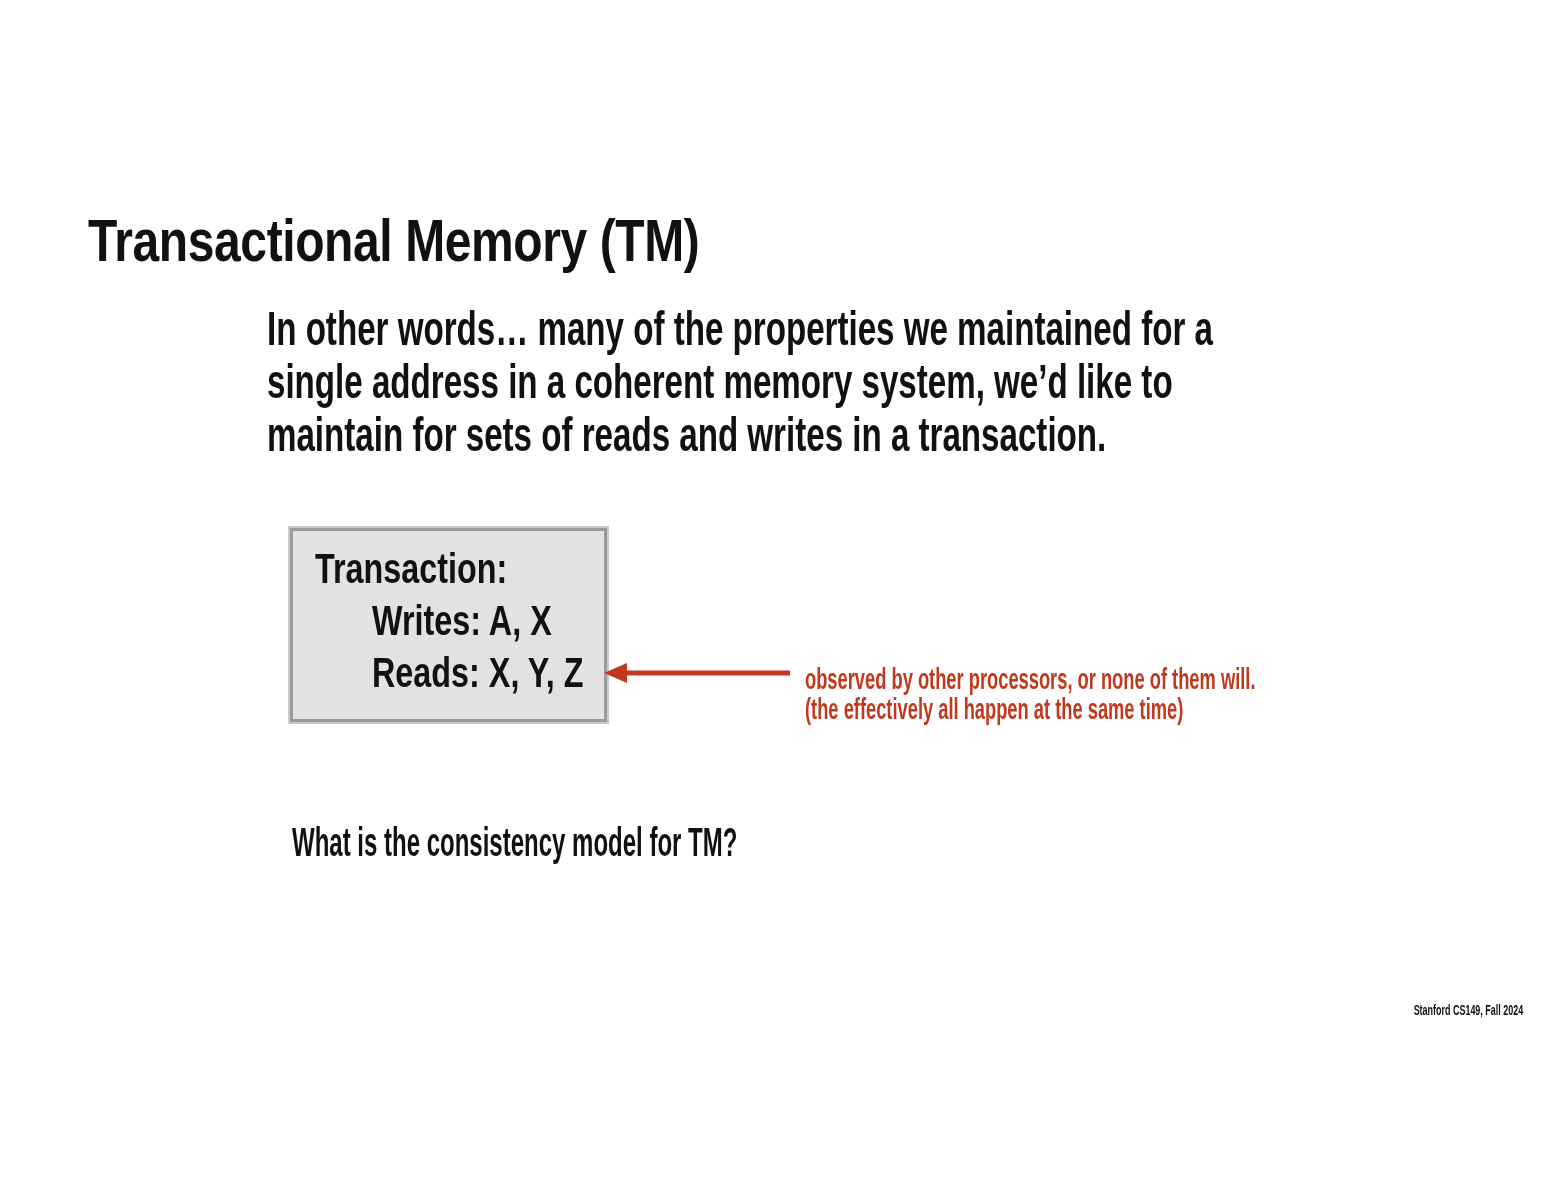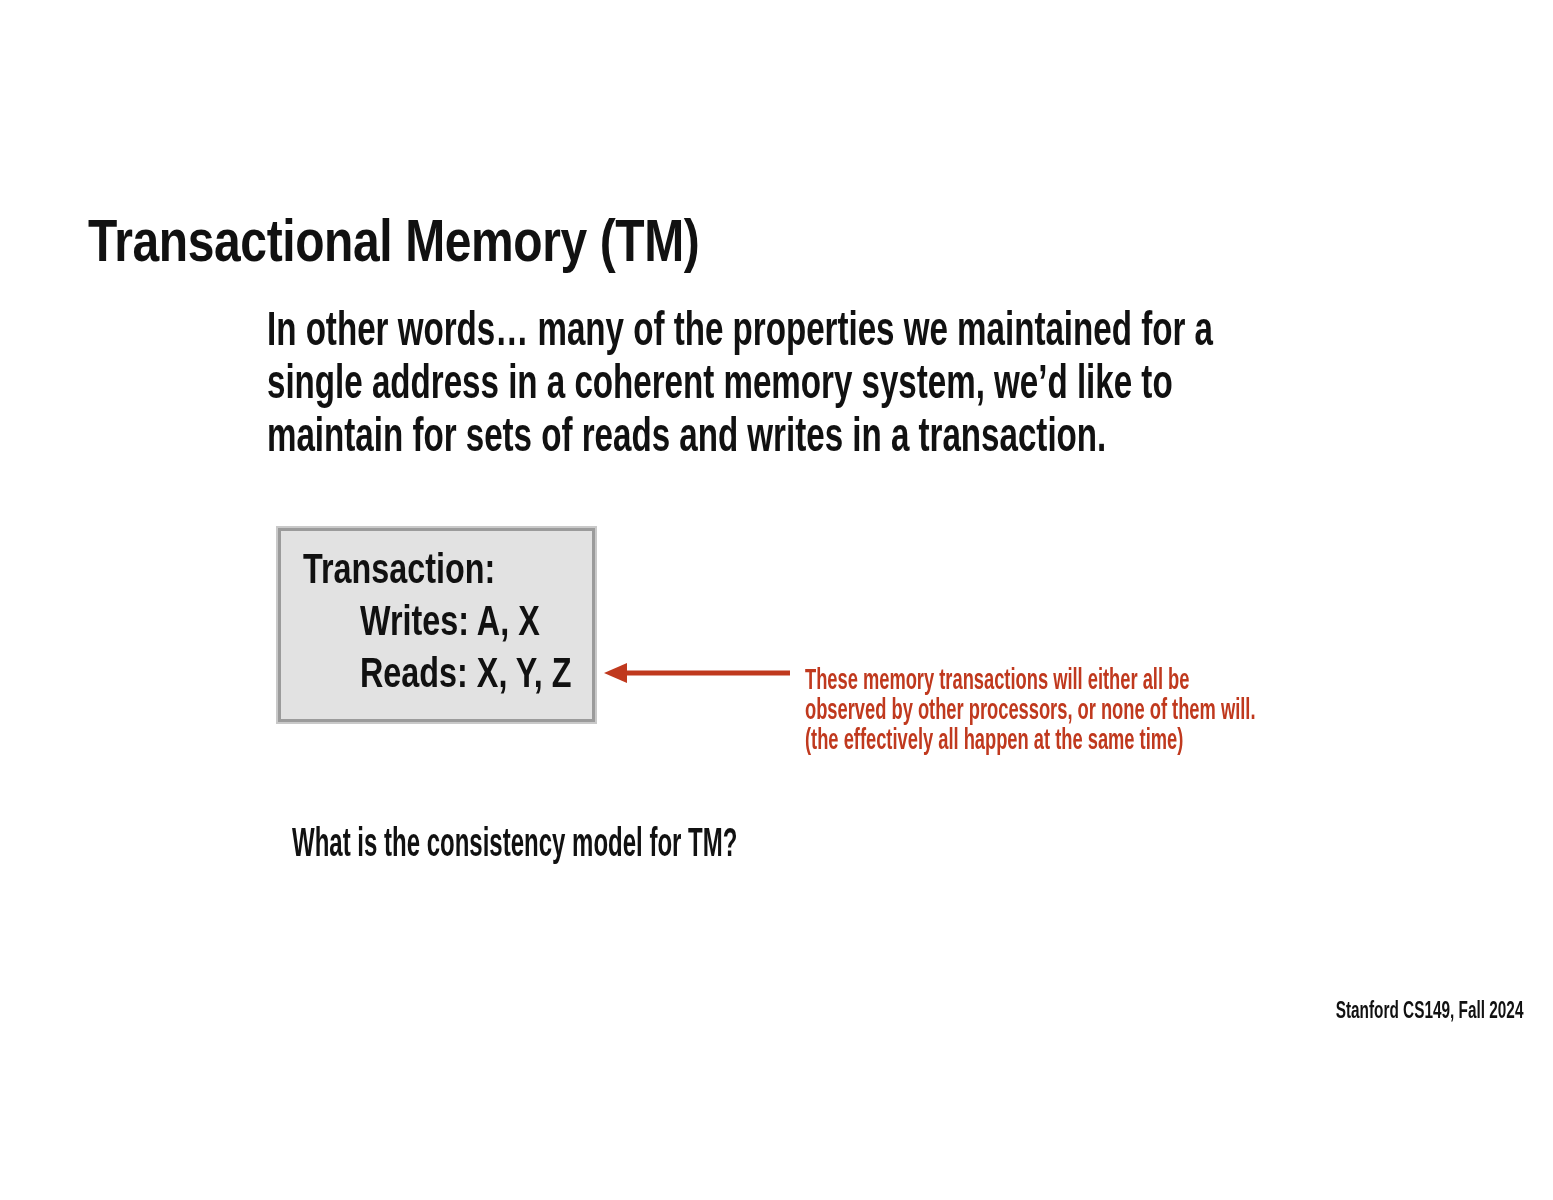--- a/index.html
+++ b/index.html
@@ -25,21 +25,21 @@
   .tbox .line { height: 52px; line-height: 52px; }
   .tbox .indent { padding-left: 57px; }
 
   .arrow-svg { position: absolute; left: 600px; top: 658px; width: 200px; height: 30px; }
 
   .annotation { position: absolute; left: 805px; top: 664px; font-size: 30px; }
   .annotation .line { height: 30px; line-height: 30px; }
 
   .question { position: absolute; left: 248px; top: 822px; font-size: 40px; line-height: 40px; margin-left: 44px; }
 
-  .footer { position: absolute; right: 30px; top: 1000px; font-size: 24px; line-height: 20px; text-align: left; }
+  .footer { position: absolute; right: 30px; top: 1000px; font-size: 14px; line-height: 20px; text-align: left; }
   .footer .cond { transform-origin: 100% 0; }
 </style>
 </head>
 <body>
 
 <div class="slide">
 
   <h1 class="title" style="color: rgb(17, 17, 17);">
     <span class="cond" style="--sx:0.80">Transactional Memory (TM)</span>
   </h1>
@@ -49,41 +49,38 @@
       <span class="cond" style="--sx:0.69">In other words… many of the properties we maintained for a</span>
     </div>
     <div class="line">
       <span class="cond" style="--sx:0.69">single address in a coherent memory system, we’d like to</span>
     </div>
     <div class="line">
       <span class="cond" style="--sx:0.69">maintain for sets of reads and writes in a transaction.</span>
     </div>
   </div>
 
-  <div class="tbox" style="background-color: rgb(226, 226, 226);">
+  <div class="tbox" style="background-color: rgb(226, 226, 226); margin-left: 12px;">
     <div class="line">
       <span class="cond" style="--sx:0.77">Transaction:</span>
     </div>
     <div class="line indent">
       <span class="cond" style="--sx:0.77">Writes: A, X</span>
     </div>
     <div class="line indent">
       <span class="cond" style="--sx:0.77">Reads: X, Y, Z</span>
     </div>
   </div>
 
   <svg class="arrow-svg" viewBox="0 0 200 30" xmlns="http://www.w3.org/2000/svg">
     <line x1="22" y1="15" x2="190" y2="15" stroke-width="5" stroke="#c0391e"></line>
     <polygon points="4,15 27,5 27,25" fill="#c0391e"></polygon>
   </svg>
 
   <div class="annotation" style="color: rgb(192, 57, 30);">
-    <div class="line">
-      <span class="cond" style="--sx:0.61">These memory transactions will either all be</span>
-    </div>
     <div class="line">
       <span class="cond" style="--sx:0.61">observed by other processors, or none of them will.</span>
     </div>
     <div class="line">
       <span class="cond" style="--sx:0.61">(the effectively all happen at the same time)</span>
     </div>
   </div>
 
   <div class="question" style="color: rgb(17, 17, 17);">
     <span class="cond" style="--sx:0.60">What is the consistency model for TM?</span>

